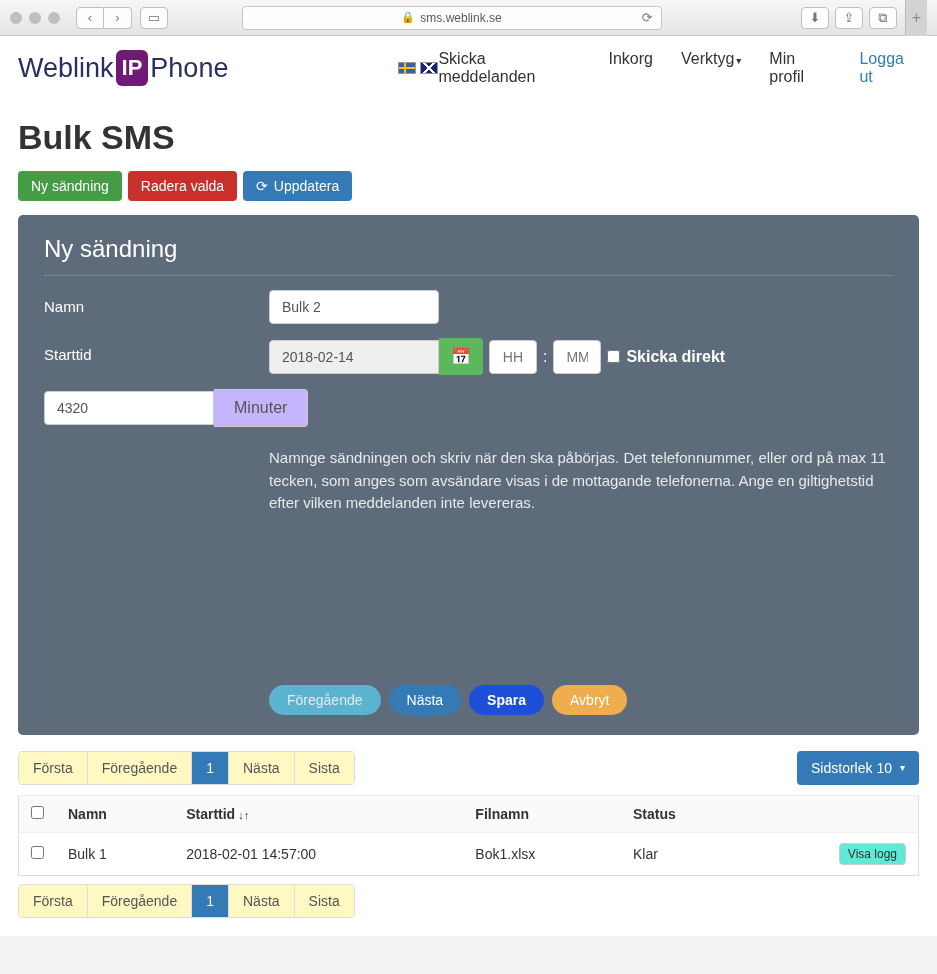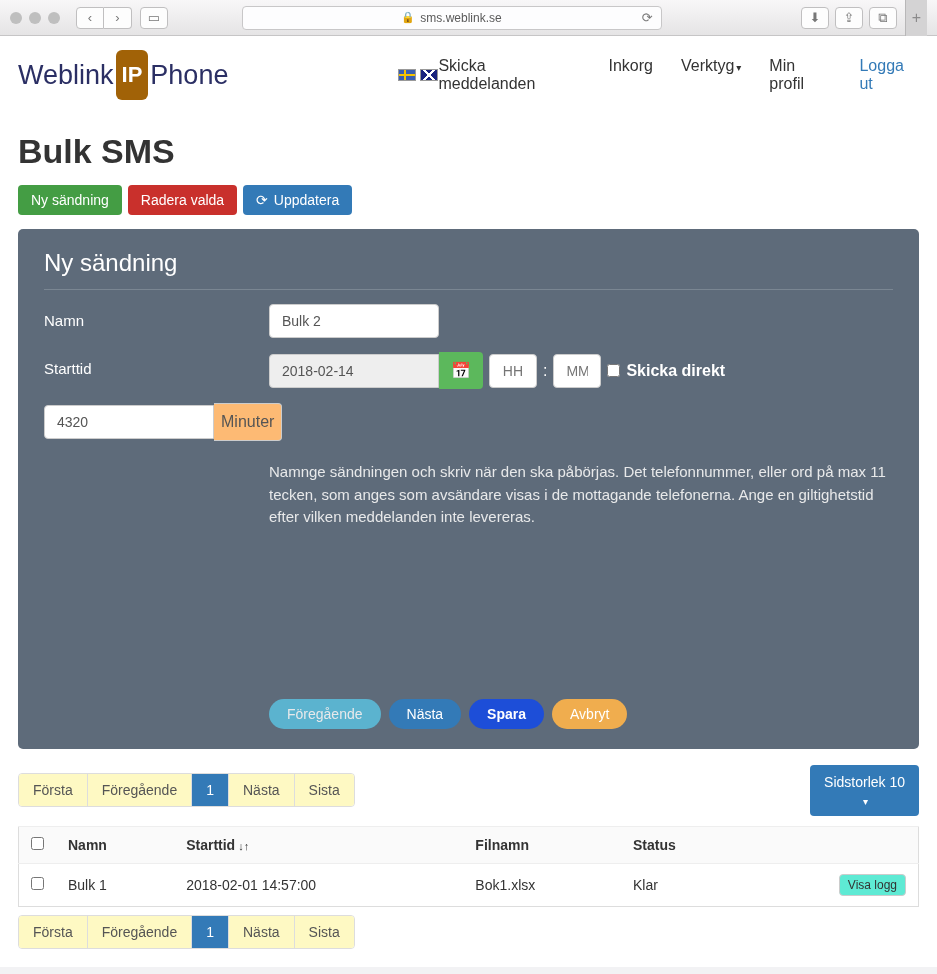--- a/index.html
+++ b/index.html
@@ -17,21 +17,21 @@
     .url-bar .lock { font-size:11px; margin-right:5px; color:#7b7b7b;}
     .reload { position:absolute; right:8px; color:#7a7a7a; font-size:13px; }
     .right-tools { display:flex; gap:6px; margin-left:auto;}
     .newtab-btn { width:22px; height:36px; background:#d4d3d4; border-left:1px solid #b8b7b8; display:flex; align-items:center;justify-content:center;color:#8b8a8b;font-size:16px;}
 
     .page-wrap { background:#fff; }
 
     
     .main-nav { display:flex; align-items:center; padding:14px 18px; border-bottom:0; }
     .logo { font-size:27px; color:#2b2f64; display:flex; align-items:center; gap:2px; font-weight:400;}
-    .logo .ip { background:#a16207; color:#fff; border-radius:6px; padding:12px 6px; font-weight:700; font-size:22px;}
+    .logo .ip { background:#701a75; color:#fff; border-radius:6px; padding:5px 6px; font-weight:700; font-size:22px;}
     .flags { margin-left:170px; display:flex; gap:4px; }
     .flag { width:18px; height:12px; border:1px solid #999; display:inline-block;}
     .flag-se { background:linear-gradient(#3a5fb1,#3a5fb1); position:relative;}
     .flag-se::before,.flag-se::after{content:"";position:absolute;background:#f6c400;}
     .flag-se::before{left:5px;top:0;width:2px;height:100%;}
     .flag-se::after{top:4px;left:0;height:2px;width:100%;}
     .flag-gb{background:#1a237e;position:relative;overflow:hidden;}
     .flag-gb::before{content:"";position:absolute;inset:0;background:linear-gradient(45deg,transparent 45%,#fff 45%,#fff 55%,transparent 55%),linear-gradient(-45deg,transparent 45%,#fff 45%,#fff 55%,transparent 55%);}
     .nav-links { margin-left:auto; display:flex; gap:28px; font-size:16px; color:#333;}
     .nav-links a { color:#333; text-decoration:none; cursor:pointer;}
@@ -53,33 +53,33 @@
 
     .panel{background:#5e6b7a;border-radius:5px;padding:20px 26px;color:#fff;}
     .panel h2{font-size:24px;font-weight:400;border-bottom:1px solid #7a8692;padding-bottom:12px;margin-bottom:14px;}
     .form-row{display:flex;margin-bottom:14px;align-items:flex-start;}
     .form-label{width:225px;font-size:15px;padding-top:8px;}
     .form-field{flex:1;display:flex;align-items:center;gap:6px;flex-wrap:wrap;}
     .inp{background:#fff;border:1px solid #ccc;border-radius:4px;padding:8px 12px;font-size:14px;color:#555;width:170px;}
     .inp-sm{width:48px;text-align:center;}
     .inp-grey{background:#eee;color:#555;}
     .addon{background:#5cb85c;color:#fff;padding:9px 12px;border-radius:0 4px 4px 0;margin-left:-6px;cursor:pointer;}
-    .addon-grey{background:#fdba74;color:#555;padding:9px 7px;border:1px solid #ccc;border-left:0;border-radius:0 4px 4px 0;margin-left:-6px;text-align:right;}
+    .addon-grey{background:#c4b5fd;color:#555;padding:9px 20px;border:1px solid #ccc;border-left:0;border-radius:0 4px 4px 0;margin-left:-6px;text-align:right;}
     .help{color:#e8e9ea;font-size:15px;line-height:1.5;max-width:620px;margin-top:6px;}
     .wizard-btns{margin-top:170px;display:flex;gap:8px;margin-left:225px;}
     .wizard-btns .btn{border-radius:18px;padding:7px 18px;}
     .colon{color:#fff;}
 
     .pager{display:flex;align-items:center;margin-top:16px;}
     .pager-group{display:flex;border:1px solid #ddd;border-radius:4px;overflow:hidden;}
     .pager-item{padding:8px 14px;background:#fef9c3;color:#555;border-right:1px solid #ddd;cursor:pointer;font-size:14px;}
     .pager-item:last-child{border-right:none;}
     .pager-item.active{background:#337ab7;color:#fff;}
     .sidsize{margin-left:auto;}
-    .sidsize .btn{padding:9px 14px;flex-direction:column;}
+    .sidsize .btn{padding:9px 14px;}
 
     table{width:100%;border:1px solid #ddd;border-collapse:collapse;margin-top:10px;font-size:14px;}
     th,td{padding:10px 12px;text-align:left;border-top:1px solid #eee;}
     th{background:#fafafa;font-weight:600;}
     th:first-child,td:first-child{width:34px;}
     .sort-icon{font-size:11px;margin-left:3px;}
     input[type=checkbox]{cursor:pointer;}
   </style>
 </head>
 <body>

